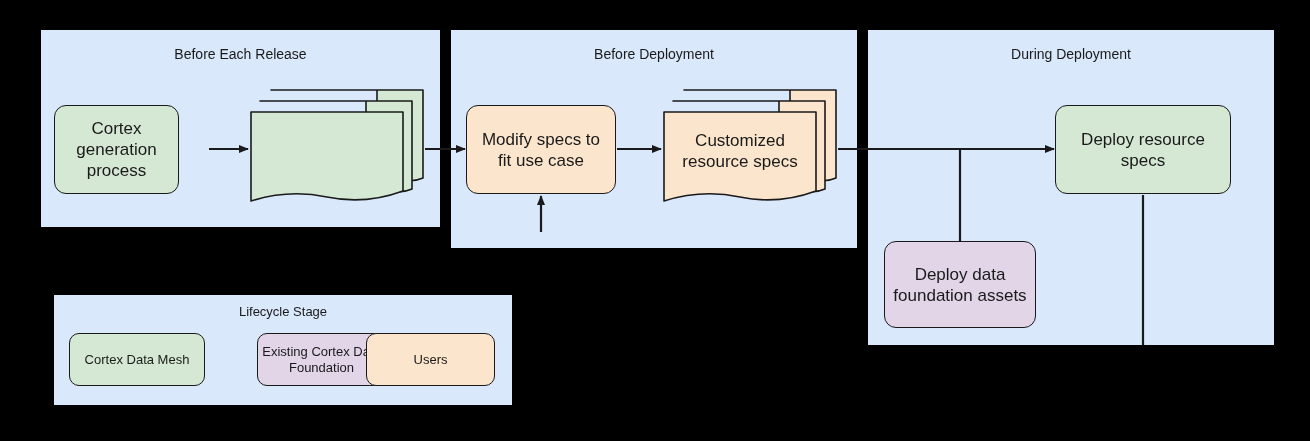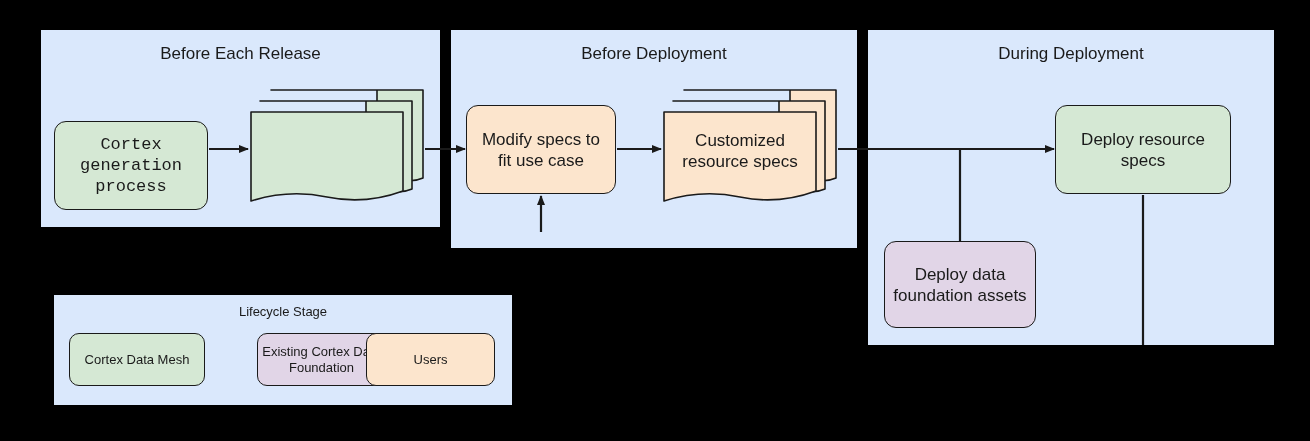--- a/index.html
+++ b/index.html
@@ -23,21 +23,21 @@
   .lane {
     position: absolute;
     background: #dae8fc;
     box-sizing: border-box;
   }
   .lane-title {
     position: absolute;
     left: 0;
     right: 0;
     text-align: center;
-    font-size: 17px;
+    font-size: 14px;
     color: #1a1a1a;
     line-height: 20px;
     white-space: nowrap;
   }
   .node {
     position: absolute;
     box-sizing: border-box;
     border: 1.6px solid #1a1a1a;
     border-radius: 12px;
     display: flex;
@@ -110,21 +110,21 @@
 </style>
 </head>
 <body>
 
 <div id="canvas">
 
   <div class="lane" style="left:41px; top:30px; width:399px; height:197px;">
     <div class="lane-title" style="top:14px;">Before Each Release</div>
   </div>
 
-  <div class="node green" style="left:54px; top:121px; width:154px; height:89px;font-family:Liberation Mono, monospace;">
+  <div class="node green" style="left:54px; top:105px; width:125px; height:89px;">
     <span>Cortex generation process</span>
   </div>
 
   <div class="docstack" style="left:249px; top:88px; width:176px; height:122px;">
     <svg width="176" height="122" viewBox="0 0 176 122">
       <g fill="#d5e8d4" stroke="#1a1a1a" stroke-width="1.6" stroke-linejoin="round">
         <path d="M22 2 H174 V90 q-14 6 -28 -1 q-10 -5 -18 -1 V2 Z"></path>
         <path d="M11 13 H163 V101 q-14 6 -28 -1 q-10 -5 -18 -1 V13 Z"></path>
         <path d="M2 24 H154 V103 q-38 14 -76 6 q-38 -8 -76 4 V24 Z"></path>
       </g>

